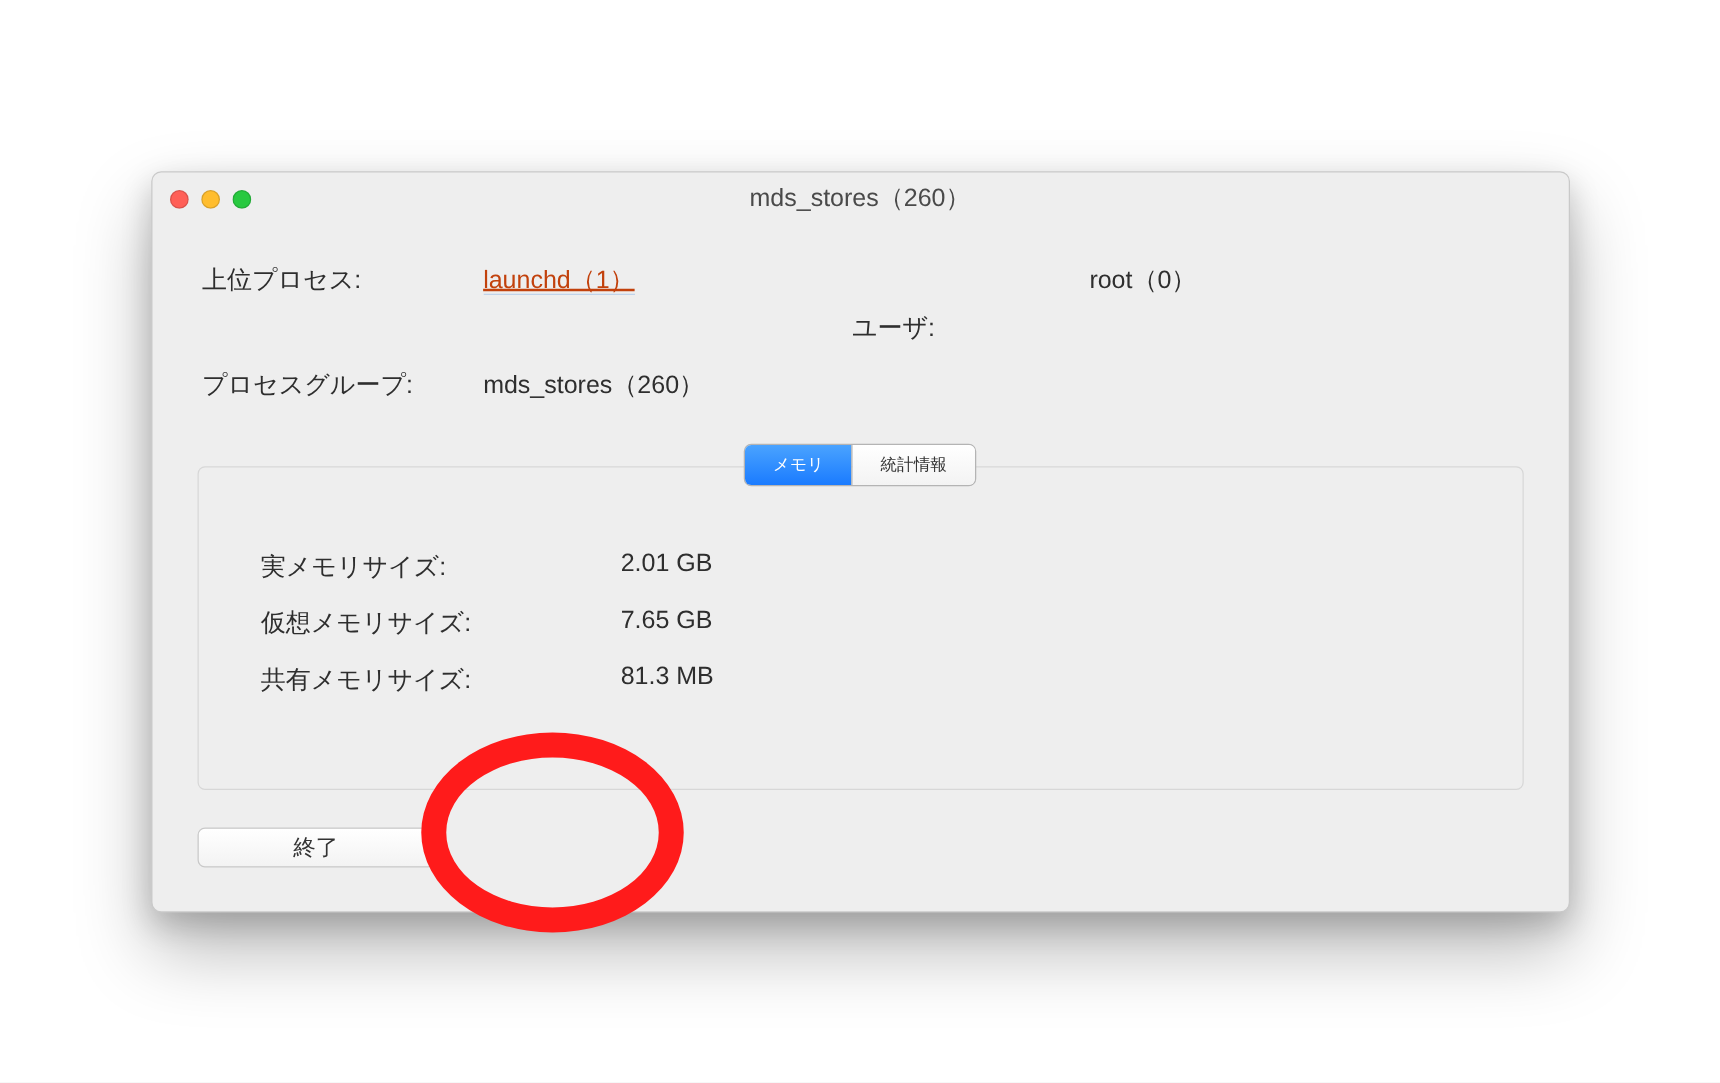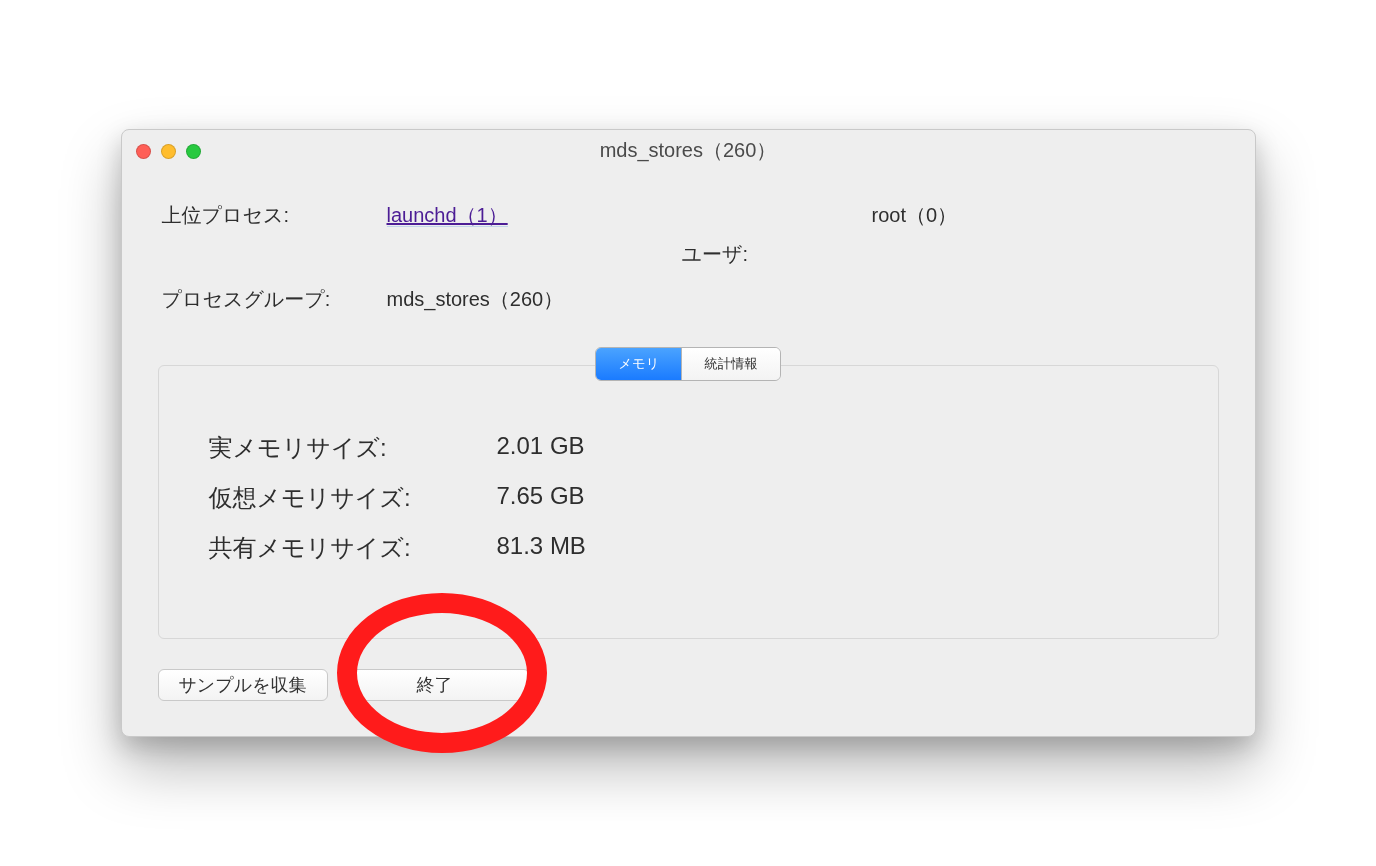--- a/index.html
+++ b/index.html
@@ -62,21 +62,21 @@
       margin-bottom: 18px;
     }
     .info-pair {
       display: flex;
       gap: 40px;
     }
     .info-pair.left { width: 520px; }
     .info-pair .label { width: 185px; }
     .info-pair .value { }
     .link {
-      color: #4c1d95;
+      color: #c2410c;
       text-decoration: underline;
       border-bottom: 1px solid #0968da33;
       cursor: pointer;
     }
     .info-pair.right .label { width: 150px; margin-top: 39px; }
 
     .tabs-wrap {
       display: flex;
       justify-content: center;
       position: relative;
@@ -107,21 +107,21 @@
 
     .panel {
       margin: -16px 36px 30px 36px;
       background: #eeeeee;
       border: 1px solid #d7d7d7;
       border-radius: 6px;
       padding: 66px 50px 56px 50px;
     }
     .mem-row {
       display: flex;
-      font-size: 24px;
+      font-size: 20px;
       color: #2e2e2e;
       margin-bottom: 18px;
     }
     .mem-row .mlabel { width: 288px; }
     .mem-row .mval { }
 
     .footer {
       display: flex;
       gap: 12px;
       padding: 0 36px;
@@ -198,17 +198,16 @@
       <div class="mlabel">仮想メモリサイズ:</div>
       <div class="mval">7.65 GB</div>
     </div>
     <div class="mem-row">
       <div class="mlabel">共有メモリサイズ:</div>
       <div class="mval">81.3 MB</div>
     </div>
   </div>
 
   <div class="footer">
-    <button class="btn">サンプルを収集</button>
     <button class="btn" style="min-width:190px">終了</button>
     <div class="highlight-ring"></div>
   </div>
 </div>
 
 </body></html>

